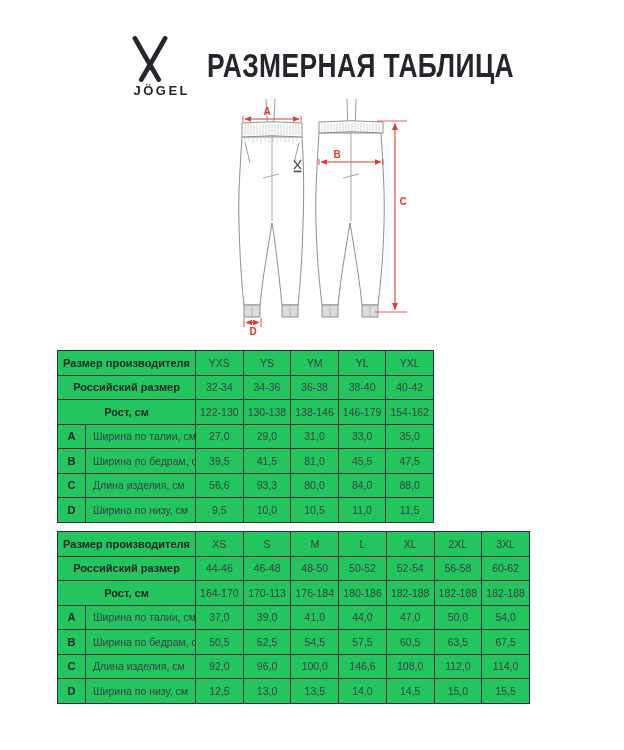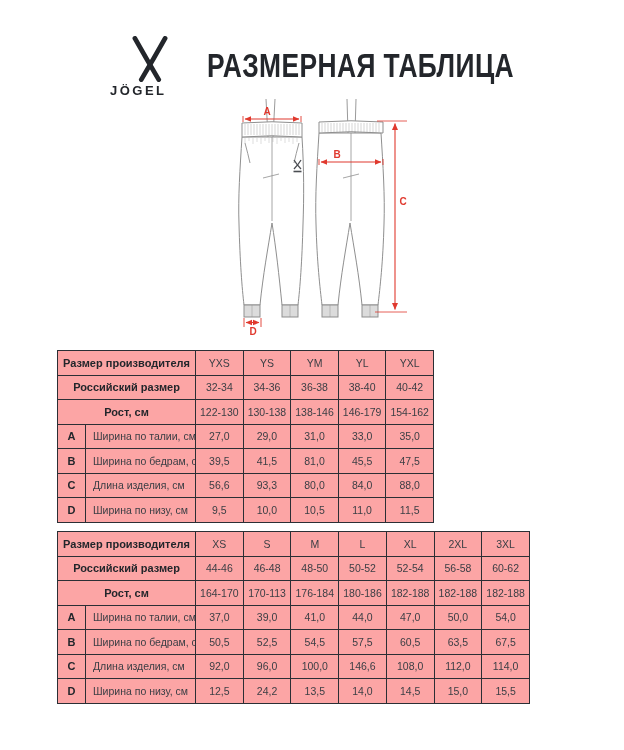--- a/index.html
+++ b/index.html
@@ -1,32 +1,32 @@
 <!DOCTYPE html>
 <html><head>
 <meta charset="utf-8">
 <style>
   html,body{margin:0;padding:0;background:#fff;}
   .page{position:relative;width:624px;height:750px;background:#fff;overflow:hidden;
         font-family:"Liberation Sans",sans-serif;}
 
   
-  .logo{position:absolute;left:110px;top:36px;width:80px;text-align:left;}
+  .logo{position:absolute;left:110px;top:36px;width:80px;text-align:right;}
   .logo-mark{display:block;margin:0 auto;}
   .logo-text{font-size:13px;font-weight:bold;letter-spacing:2.5px;color:#23262b;margin-top:1px;}
   .title{position:absolute;left:207px;top:47px;font-size:33px;font-weight:bold;color:#23262b;
          white-space:nowrap;transform:scaleX(.80);transform-origin:0 0;letter-spacing:.5px;}
 
   
   .diagram{position:absolute;left:225px;top:90px;}
   .dim-label{font-family:"Liberation Sans",sans-serif;font-size:10px;font-weight:bold;}
 
   
   table.size-tbl{position:absolute;border-collapse:collapse;table-layout:fixed;
-        font-size:10.5px;color:#3a3e44;background:#fca5a5;border:1.5px solid #2b2f35;}
+        font-size:10.5px;color:#3a3e44;background:#22c55e;border:1.5px solid #2b2f35;}
   table.size-tbl td{border:1px solid #2b2f35;height:23.5px;text-align:center;
         vertical-align:middle;padding:0;white-space:nowrap;overflow:hidden;}
   table.size-tbl td.lbl{font-weight:bold;color:#23262b;font-size:11px;}
   table.size-tbl td.letter{font-weight:bold;color:#23262b;font-size:11px;}
   table.size-tbl td.name{text-align:left;padding-left:7px;}
   #table-youth{left:57px;top:350px;width:377px;}
   #table-adult{left:57px;top:531px;width:473px;}
 </style>
 </head>
 <body>
@@ -272,21 +272,21 @@
           <td class="val">100,0</td>
           <td class="val">146,6</td>
           <td class="val">108,0</td>
           <td class="val">112,0</td>
           <td class="val">114,0</td>
         </tr>
         <tr>
           <td class="letter">D</td>
           <td class="name">Ширина по низу, см</td>
           <td class="val">12,5</td>
-          <td class="val">24,2</td>
+          <td class="val">13,0</td>
           <td class="val">13,5</td>
           <td class="val">14,0</td>
           <td class="val">14,5</td>
           <td class="val">15,0</td>
           <td class="val">15,5</td>
         </tr>
       </tbody>
   </table>
 
 </div>

